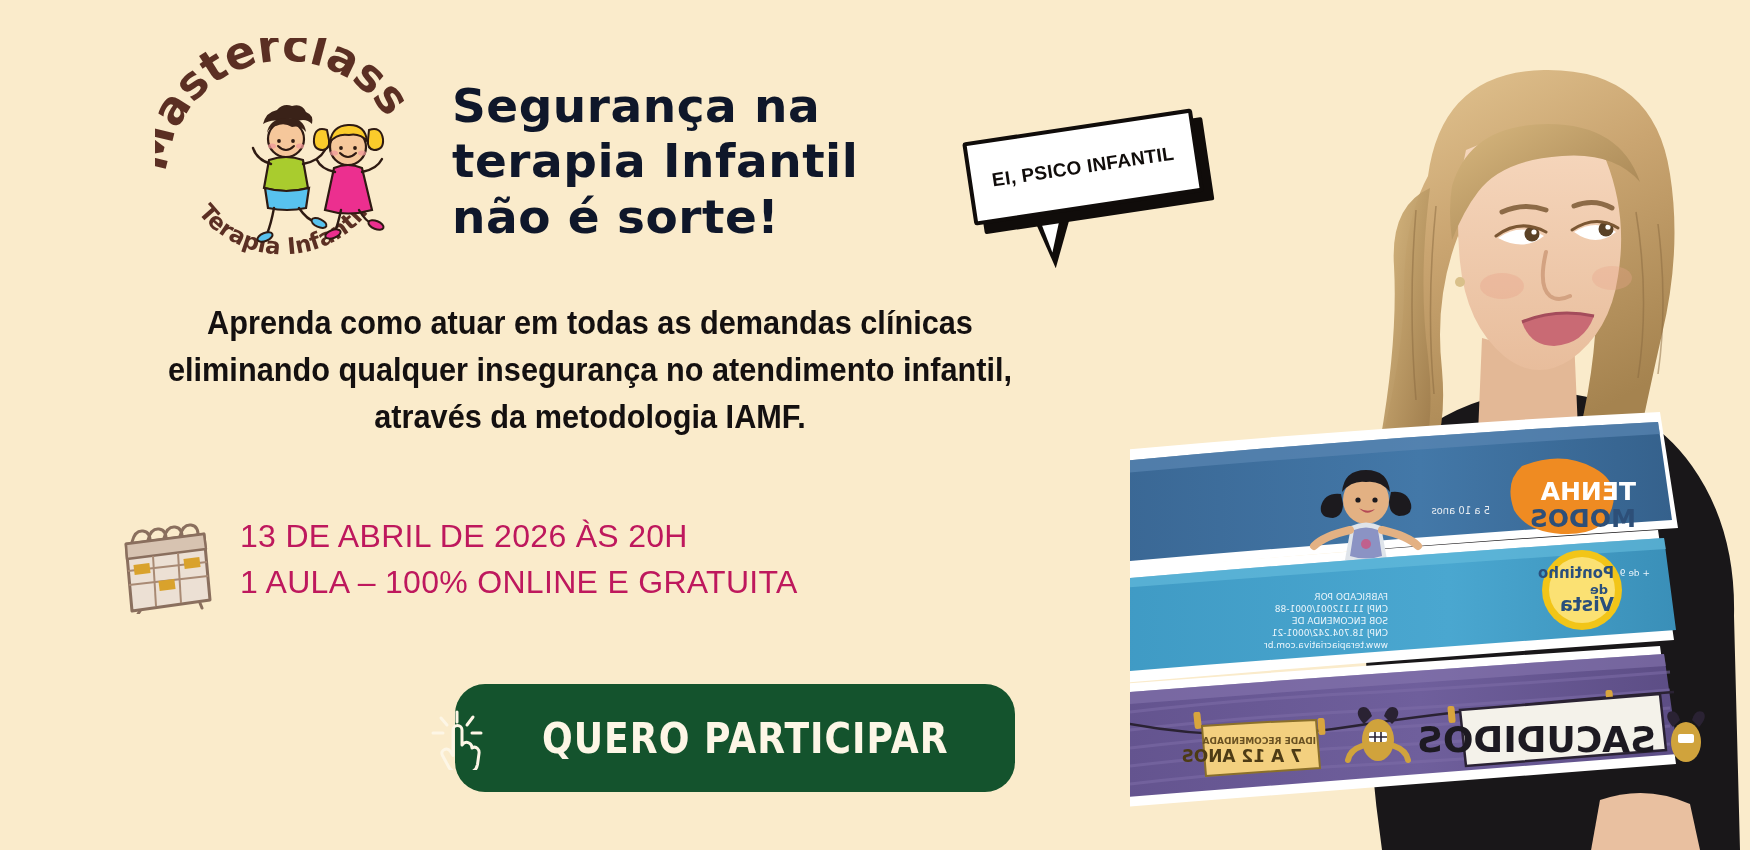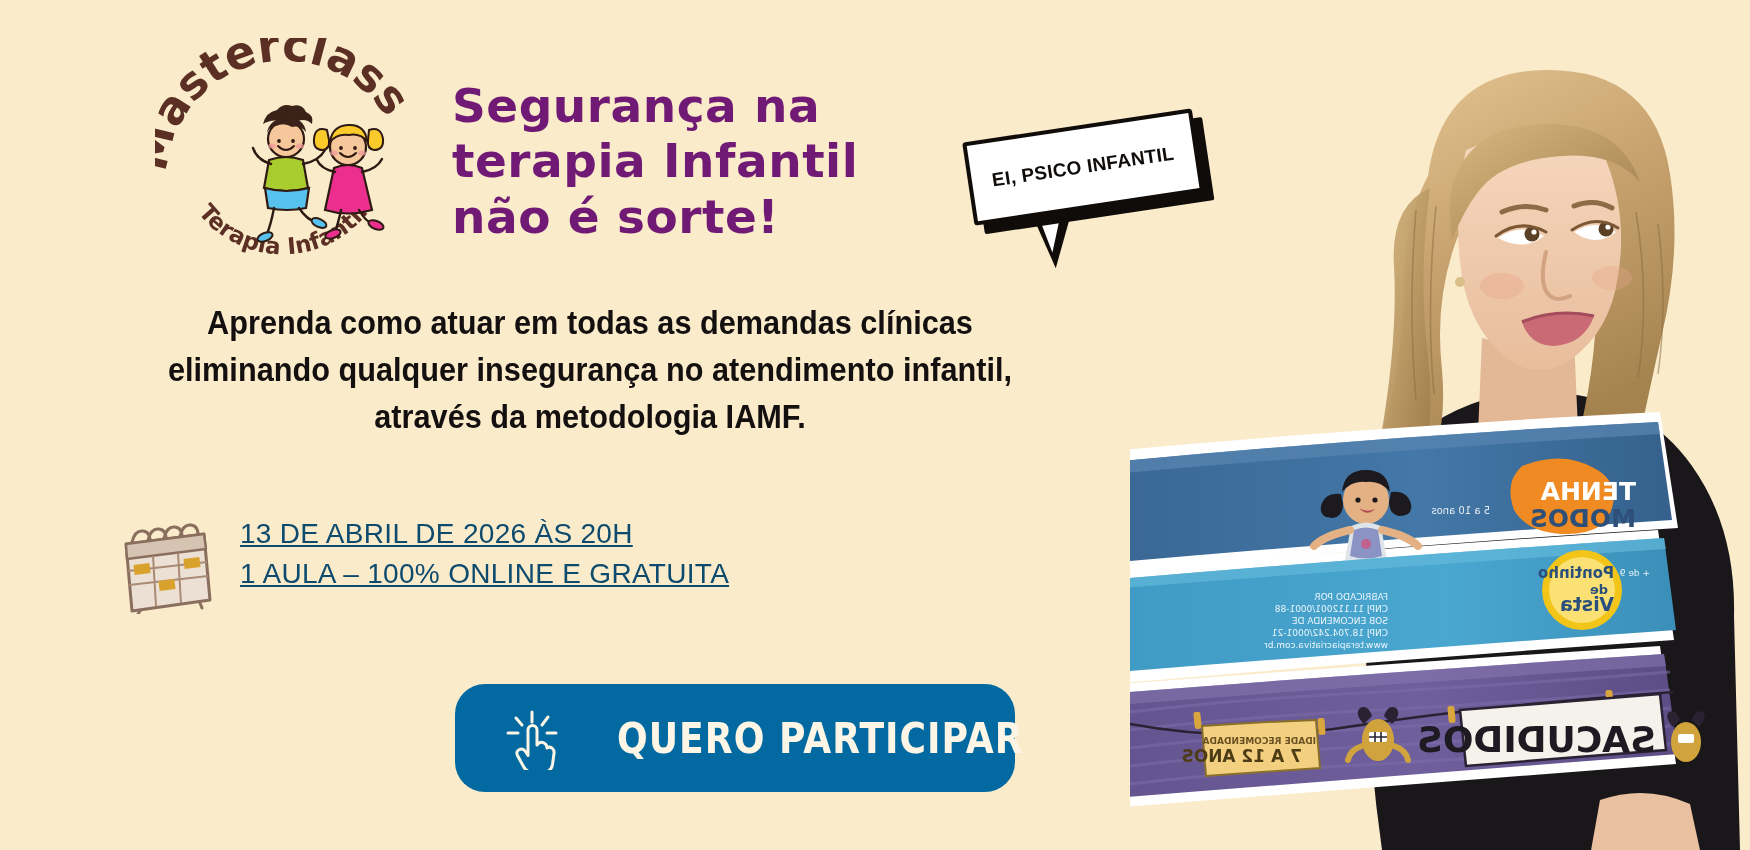--- a/index.html
+++ b/index.html
@@ -37,21 +37,21 @@
   
   #headline {
     position: absolute;
     left: 452px;
     top: 78px;
     width: 640px;
     font-family: "DejaVu Sans", sans-serif;
     font-weight: 700;
     font-size: 47px;
     line-height: 1.18;
-    color: #701a75;
+    color: #0f172a;
     letter-spacing: 0.5px;
     white-space: pre-line;
   }
 
   
   #subhead {
     position: absolute;
     left: 60px;
     top: 300px;
     width: 1060px;
@@ -71,43 +71,42 @@
     position: absolute;
     left: 118px;
     top: 510px;
     display: flex;
     align-items: flex-start;
     gap: 22px;
   }
   #calendar-icon { width: 100px; height: 98px; flex: 0 0 auto; margin-top: 6px; }
   #info-lines {
     font-family: "Liberation Sans", sans-serif;
-    font-size: 28px;
+    font-size: 32px;
     line-height: 1.43;
-    color: #0c4a6e;
+    color: #be185d;
     padding-top: 4px;
-    text-decoration: underline;
   }
   #info-lines .line { white-space: nowrap; }
   #info-lines .line.upper { letter-spacing: 0.3px; }
   #info-lines .host-name { font-weight: 700; }
 
   
   #cta-button {
     position: absolute;
     left: 455px;
     top: 684px;
     width: 560px;
     height: 108px;
-    background: #0369a1;
+    background: #14532d;
     border: none;
     border-radius: 30px;
     display: flex;
     align-items: center;
-    justify-content: space-between;
+    justify-content: flex-end;
     gap: 52px;
     padding-left: 48px;
     cursor: pointer;
   }
   #cta-icon { width: 62px; height: 64px; flex: 0 0 auto; }
   #cta-label {
     font-family: "DejaVu Sans", sans-serif;
     font-weight: 700;
     font-size: 42px;
     color: #fdf6e6;

